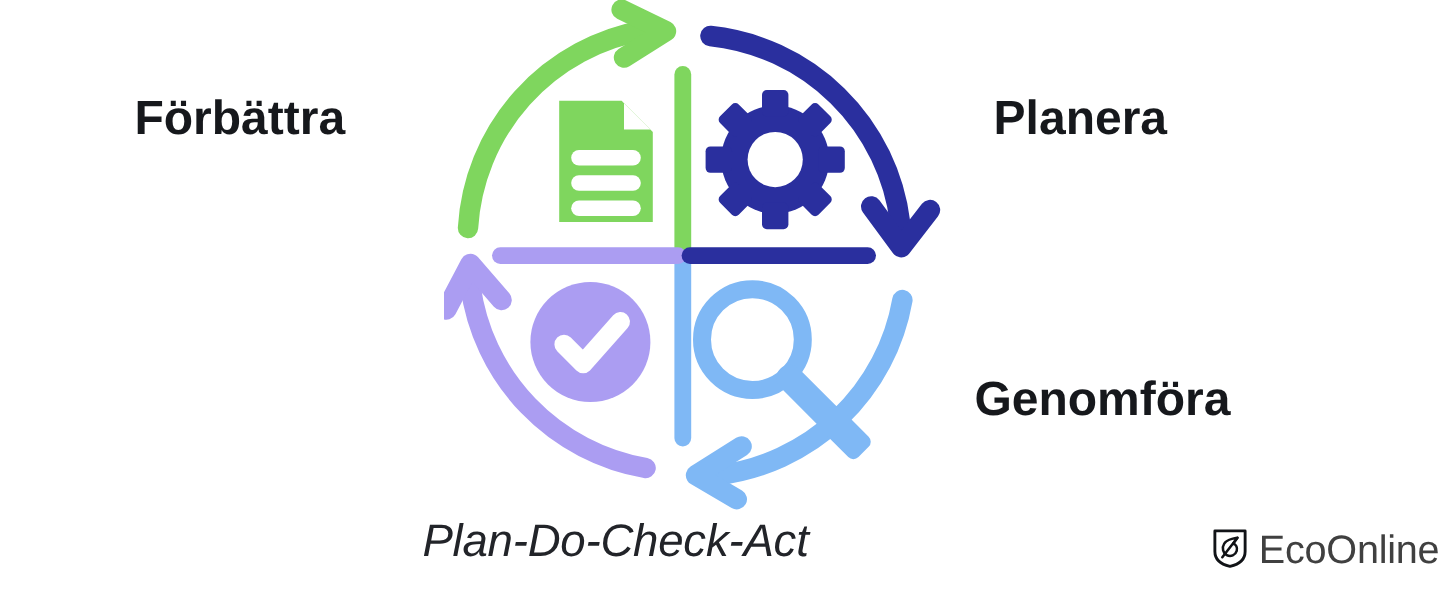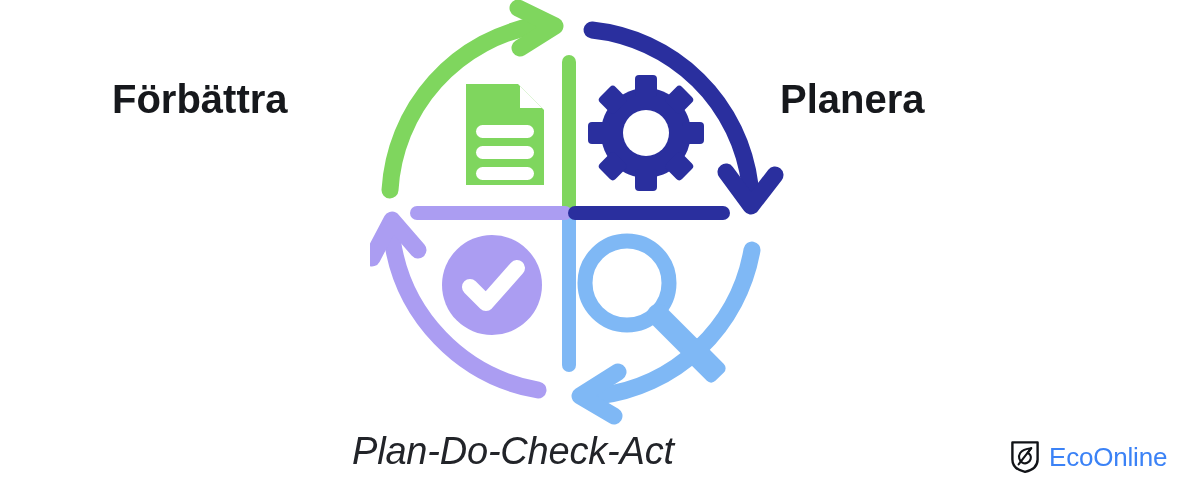--- a/index.html
+++ b/index.html
@@ -28,21 +28,21 @@
   .label {
     position: absolute;
     font-family: "Liberation Sans", sans-serif;
     font-weight: bold;
     font-size: 40px;
     line-height: 1;
     color: #16181c;
     white-space: nowrap;
   }
   #label-forbattra { left: 112px; top: 79px; }
-  #label-planera   { left: 780px; top: 79px; }
+  #label-planera   { left: 828px; top: 79px; }
   #label-folja     { left: 112px; top: 313px; }
   #label-genomfora { left: 812px; top: 313px; }
 
   
   #caption {
     position: absolute;
     left: 352px;
     top: 432px;
     font-family: "Liberation Sans", sans-serif;
     font-style: italic;
@@ -70,37 +70,38 @@
     left: 1010px;
     top: 435px;
     height: 44px;
     display: flex;
     align-items: center;
     gap: 9px;
   }
   #logo-mark { display: block; }
   #logo-text {
     font-family: "Liberation Sans", sans-serif;
-    font-size: 26px;
+    font-size: 33px;
     font-weight: normal;
-    color: #3b82f6;
+    color: #404040;
     line-height: 1;
     letter-spacing: -0.2px;
   }
 </style>
 </head>
 <body>
 
 <div id="stage">
 
   <div class="label" id="label-forbattra">Förbättra</div>
 
   <div class="label" id="label-planera">Planera</div>
 
 
+  <div class="label" id="label-genomfora">Genomföra</div>
 
   <svg id="cycle" viewBox="0 0 420 425" xmlns="http://www.w3.org/2000/svg">
 
     <g>
 
       <rect x="192" y="55" width="14" height="160" rx="7" fill="#7FD65E"></rect>
 
       <rect x="192" y="212" width="14" height="160" rx="7" fill="#7FB8F5"></rect>
 
       <rect x="40" y="206" width="162" height="14" rx="7" fill="#AB9DF2"></rect>

